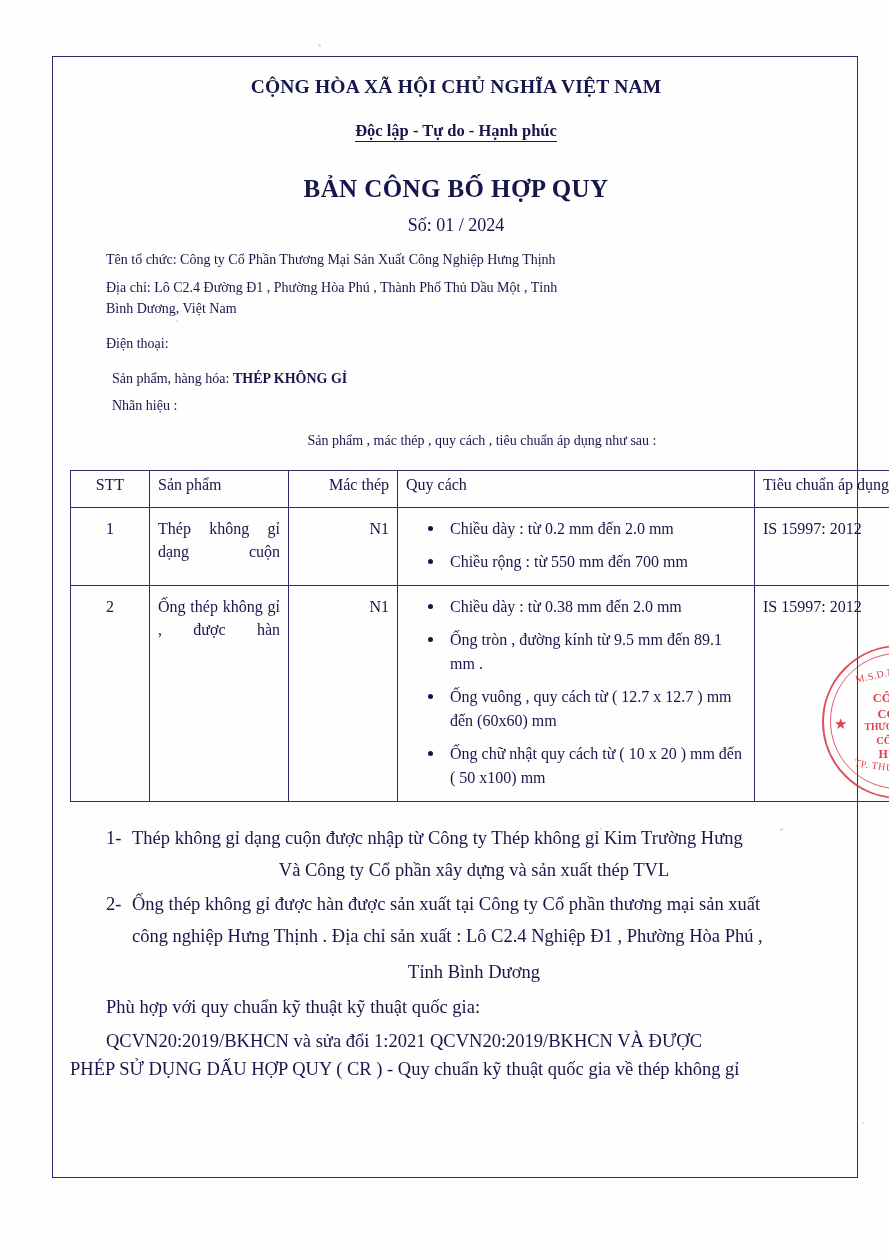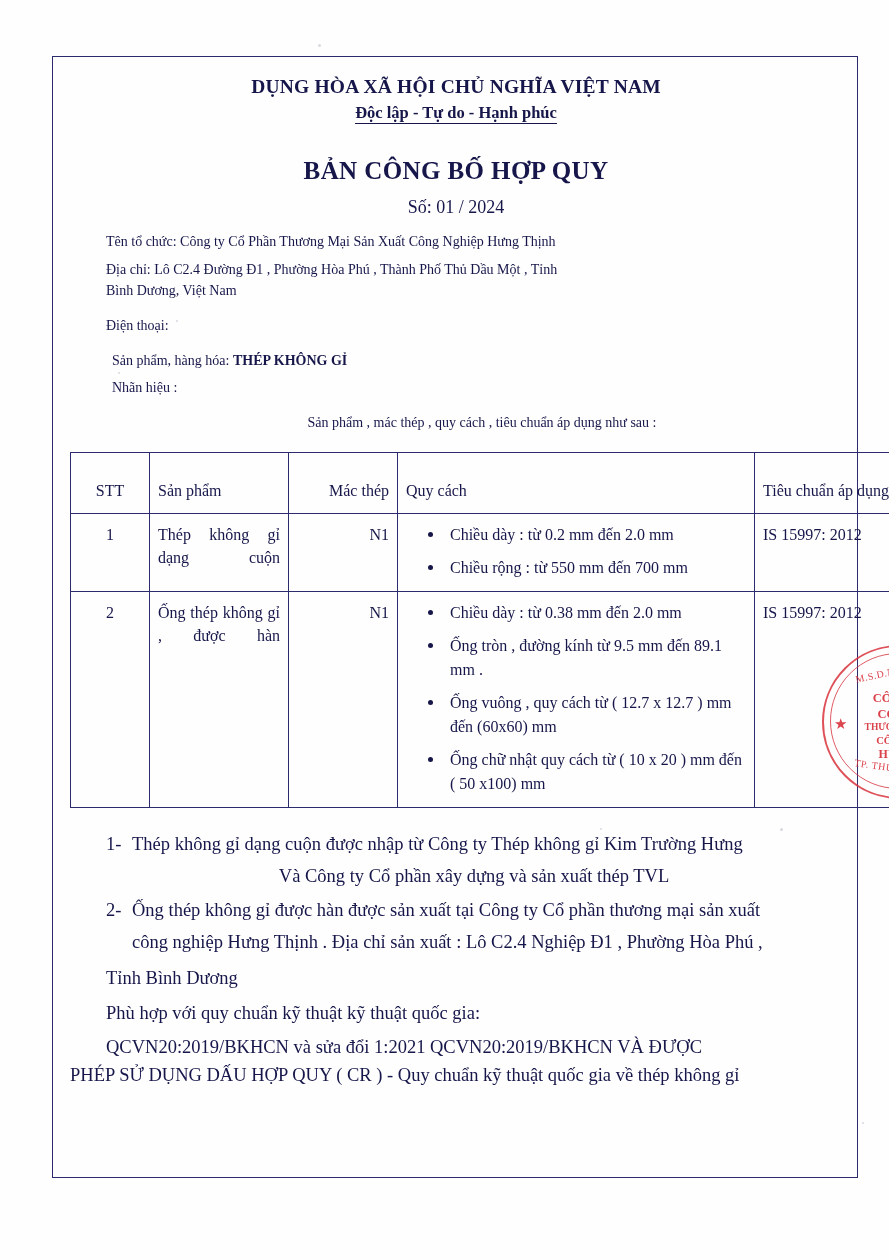--- a/index.html
+++ b/index.html
@@ -41,21 +41,21 @@
   .national-title {
     font-weight: bold;
     font-size: 19.5px;
     letter-spacing: 0.2px;
     margin-top: 10px;
     color: #16164a;
   }
   .national-sub {
     font-weight: bold;
     font-size: 16.5px;
-    margin-top: 5px;
+    margin-top: 23px;
     color: #16164a;
   }
   .national-sub span.u {
     border-bottom: 1.3px solid #16164a;
     padding-bottom: 1px;
   }
   .doc-title {
     font-weight: bold;
     font-size: 25px;
     margin-top: 34px;
@@ -90,21 +90,21 @@
   }
   table.main td, table.main th {
     border: 1.2px solid #2b2b6e;
     vertical-align: top;
     padding: 9px 8px;
     font-size: 16px;
     font-weight: normal;
     line-height: 1.45;
   }
   table.main thead td {
-    padding-top: 26px;
+    padding-top: 2px;
     padding-bottom: 11px;
   }
   .col-stt { width: 62px; text-align: center; }
   .col-sp  { width: 122px; }
   .col-mac { width: 92px; text-align: right; }
   .col-qc  { width: 340px; }
   .col-tc  { width: 180px; }
   .just { text-align: justify; text-align-last: justify; }
   ul.specs {
     margin: 0;
@@ -217,21 +217,21 @@
   }
 </style>
 </head>
 <body>
 
 <div class="page">
   <div class="sheet-border"></div>
 
   <div class="content">
 
-    <div class="c national-title">DỤNG HÒA XÃ HỘI CHỦ NGHĨA VIỆT NAM</div>
+    <div class="c national-title">CỘNG HÒA XÃ HỘI CHỦ NGHĨA VIỆT NAM</div>
     <div class="c national-sub"><span class="u">Độc lập - Tự do - Hạnh phúc</span></div>
 
     <div class="c doc-title">BẢN CÔNG BỐ HỢP QUY</div>
     <div class="c doc-number">Số: 01 / 2024</div>
 
     <div class="para p-ind1">Tên tổ chức: Công ty Cổ Phần Thương Mại Sản Xuất Công Nghiệp Hưng Thịnh</div>
     <div class="para p-ind1" style="margin-top:6px;">Địa chỉ: Lô C2.4 Đường Đ1 , Phường Hòa Phú , Thành Phố Thủ Dầu Một , Tỉnh</div>
     <div class="para p-ind1" style="margin-top:0px;">Bình Dương, Việt Nam</div>
     <div class="para p-ind1">Điện thoại:</div>
 
@@ -290,21 +290,21 @@
         <span>Thép không gỉ dạng cuộn được nhập từ Công ty Thép không gỉ Kim Trường Hưng</span>
       </div>
       <div style="margin-left:36px;text-align:center;">Và Công ty Cổ phần xây dựng và sản xuất thép TVL</div>
 
       <div class="note-item" style="margin-top:6px;">
         <span class="note-num">2-</span>
         <span>Ống thép không gỉ được hàn được sản xuất tại Công ty Cổ phần thương mại sản xuất</span>
       </div>
       <div class="note-cont2">công nghiệp Hưng Thịnh . Địa chỉ sản xuất : Lô C2.4 Nghiệp Đ1 , Phường Hòa Phú ,</div>
 
-      <div class="tail" style="margin-top:8px;">Tỉnh Bình Dương</div>
+      <div class="tail" style="margin-top:8px;text-align:center;">Tỉnh Bình Dương</div>
       <div class="tail2" style="margin-top:6px;">Phù hợp với quy chuẩn kỹ thuật kỹ thuật quốc gia:</div>
       <div style="margin-left:36px;margin-top:6px;">QCVN20:2019/BKHCN và sửa đổi 1:2021  QCVN20:2019/BKHCN VÀ ĐƯỢC</div>
       <div class="tail-last" style="margin-top:0px;">PHÉP SỬ DỤNG DẤU HỢP QUY ( CR ) -  Quy chuẩn kỹ thuật quốc gia về thép không gỉ</div>
     </div>
 
   </div>
 
   <div class="stamp">
     <div class="ring"></div>
     <div class="ring2"></div>

